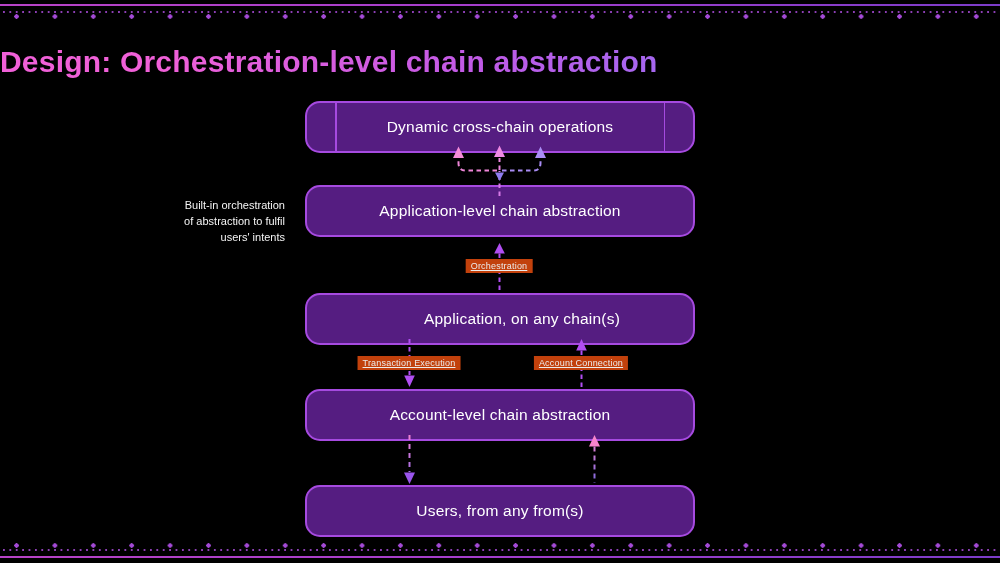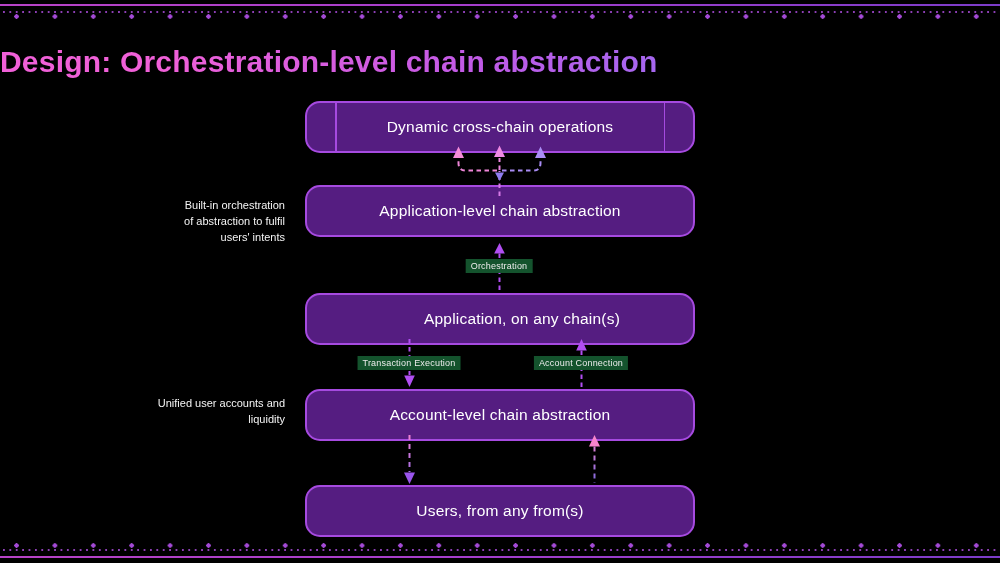--- a/index.html
+++ b/index.html
@@ -44,22 +44,22 @@
   .divider-right{right:28px;}
   
   .annotation{
     position:absolute;right:715px;text-align:right;color:#f4f4f4;
     font-size:11px;line-height:16px;white-space:nowrap;
   }
   
   .connectors{position:absolute;top:0;left:0;pointer-events:none;}
   .conn-label{
     position:absolute;transform:translate(-50%,-50%);
-    background:#14532d;padding:2px 5px;color:#ececec;font-size:9px;
-    letter-spacing:.2px;white-space:nowrap;
+    background:#c2410c;padding:2px 5px;color:#ececec;font-size:9px;
+    letter-spacing:.2px;white-space:nowrap;text-decoration:underline;
   }
 </style>
 </head>
 <body>
 
 <div class="slide">
 
   <div class="border-band border-top">
     <div class="band-line"></div>
     <div class="band-small-dots"></div>
@@ -88,24 +88,20 @@
     <span>Account-level chain abstraction</span>
   </div>
   <div class="fbox" style="top:485px;">
     <span>Users, from any from(s)</span>
   </div>
 
   <div class="annotation" style="top:197px;">
     <div>Built-in orchestration</div>
     <div>of abstraction to fulfil</div>
     <div>users' intents</div>
-  </div>
-  <div class="annotation" style="top:395px;">
-    <div>Unified user accounts and</div>
-    <div>liquidity</div>
   </div>
 
   <svg class="connectors" width="1000" height="563" viewBox="0 0 1000 563">
     <defs>
       <linearGradient id="gradDownPinkPurple" gradientUnits="userSpaceOnUse" x1="0" y1="435" x2="0" y2="483">
         <stop offset="0" stop-color="#f080d4"></stop>
           <stop offset="1" stop-color="#8f66e8"></stop>
       </linearGradient>
       <linearGradient id="gradUpPinkPurple" gradientUnits="userSpaceOnUse" x1="0" y1="435" x2="0" y2="483">
         <stop offset="0" stop-color="#f884cc"></stop>

